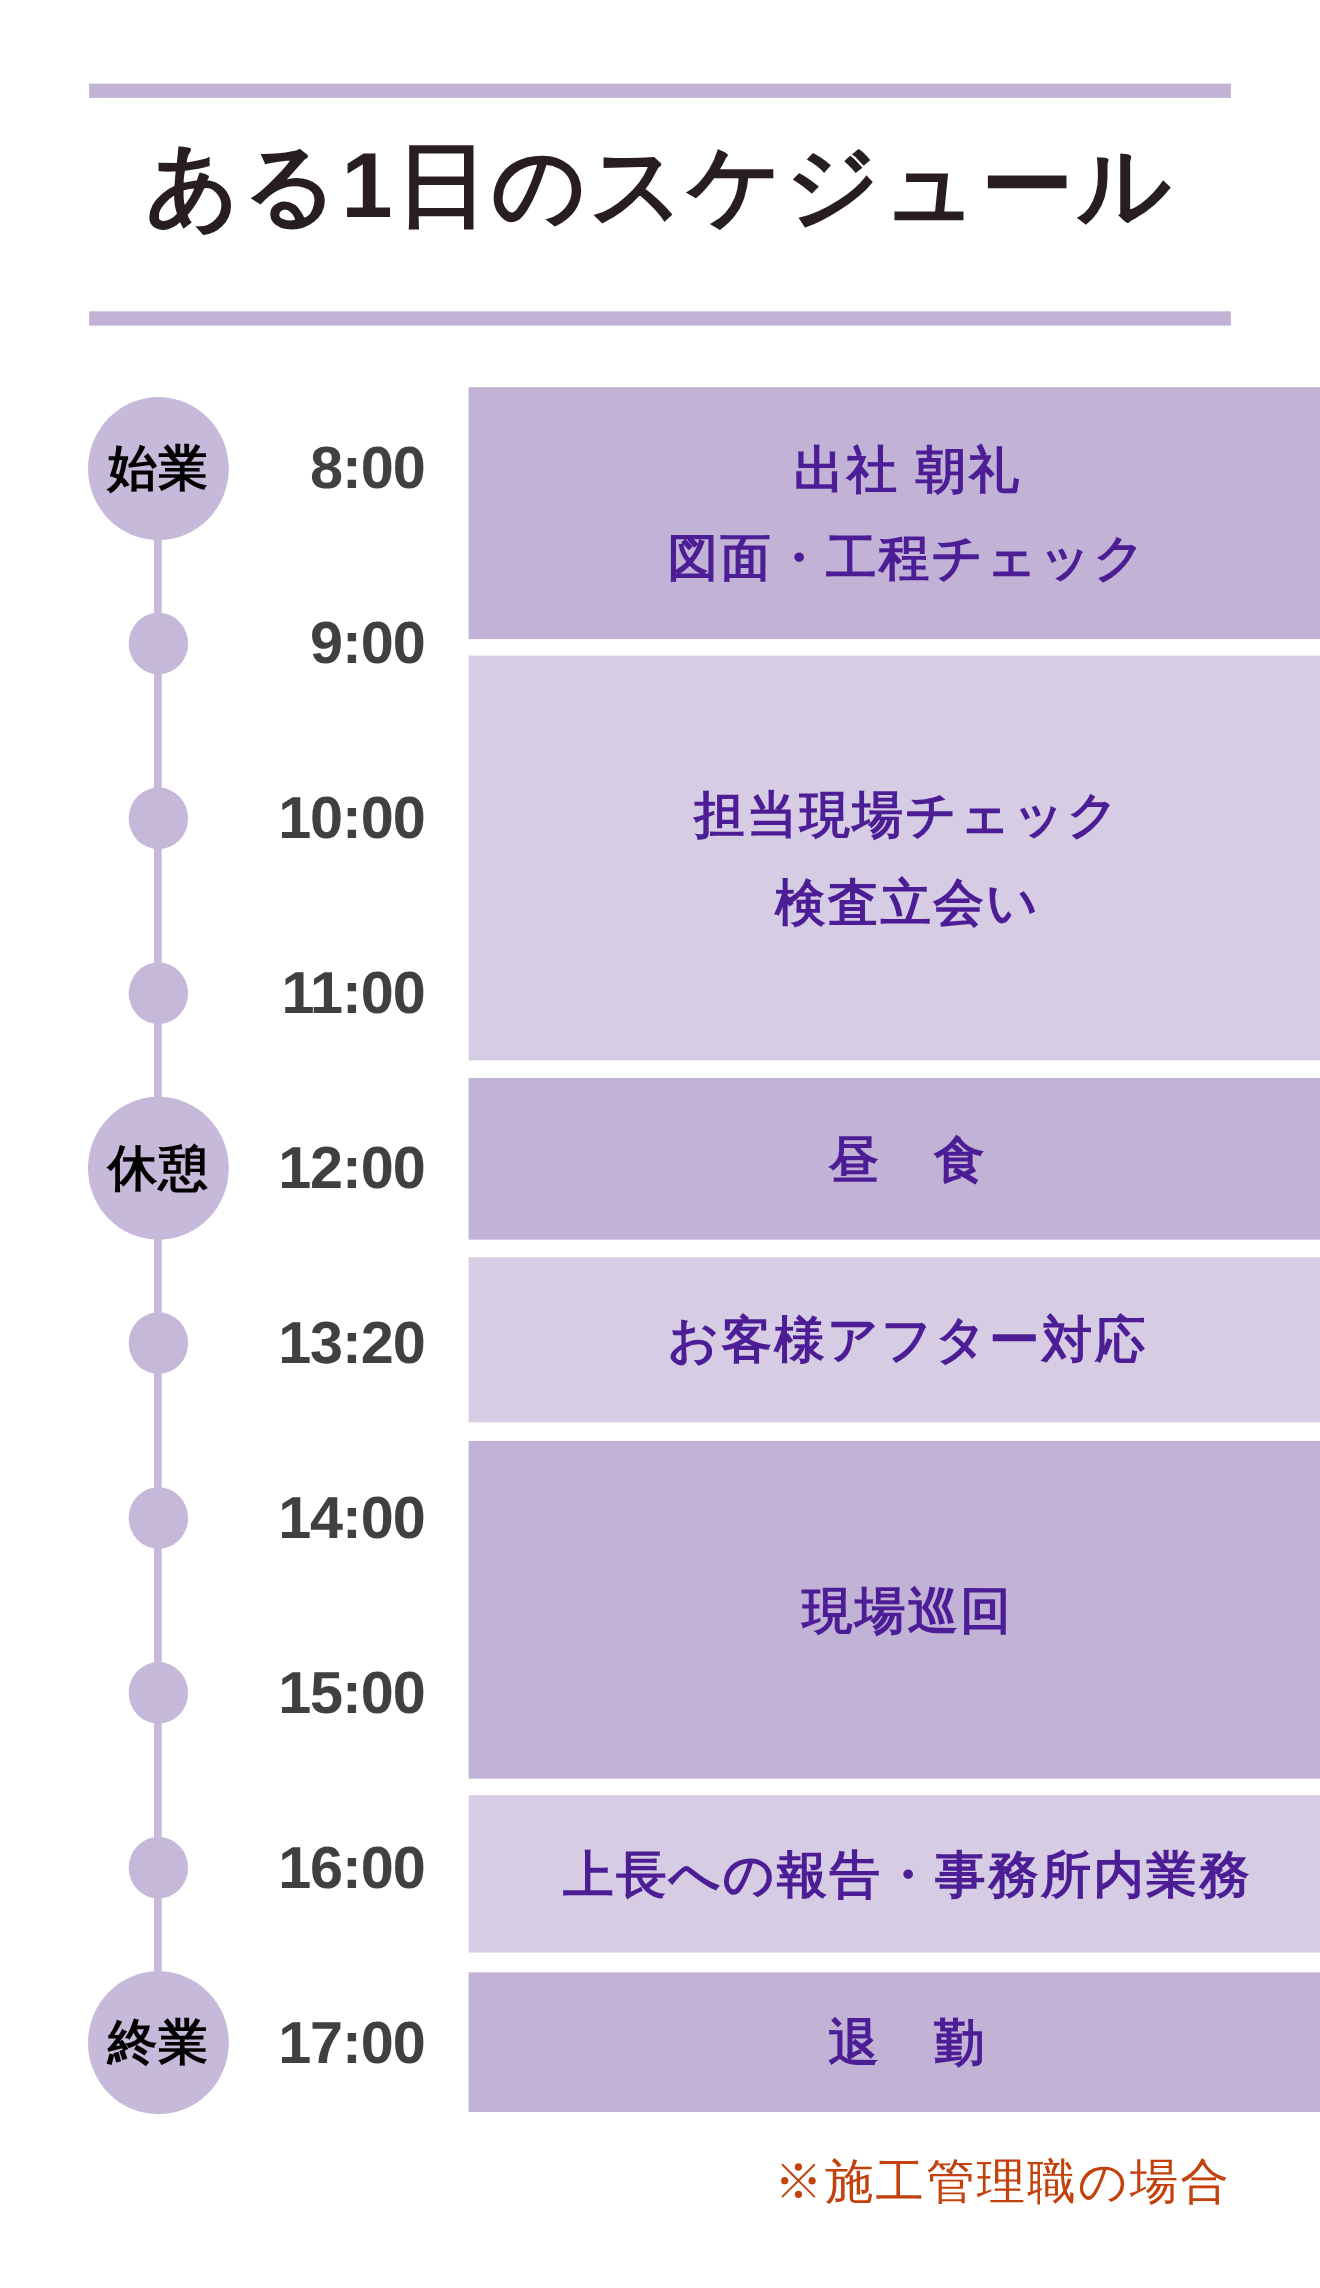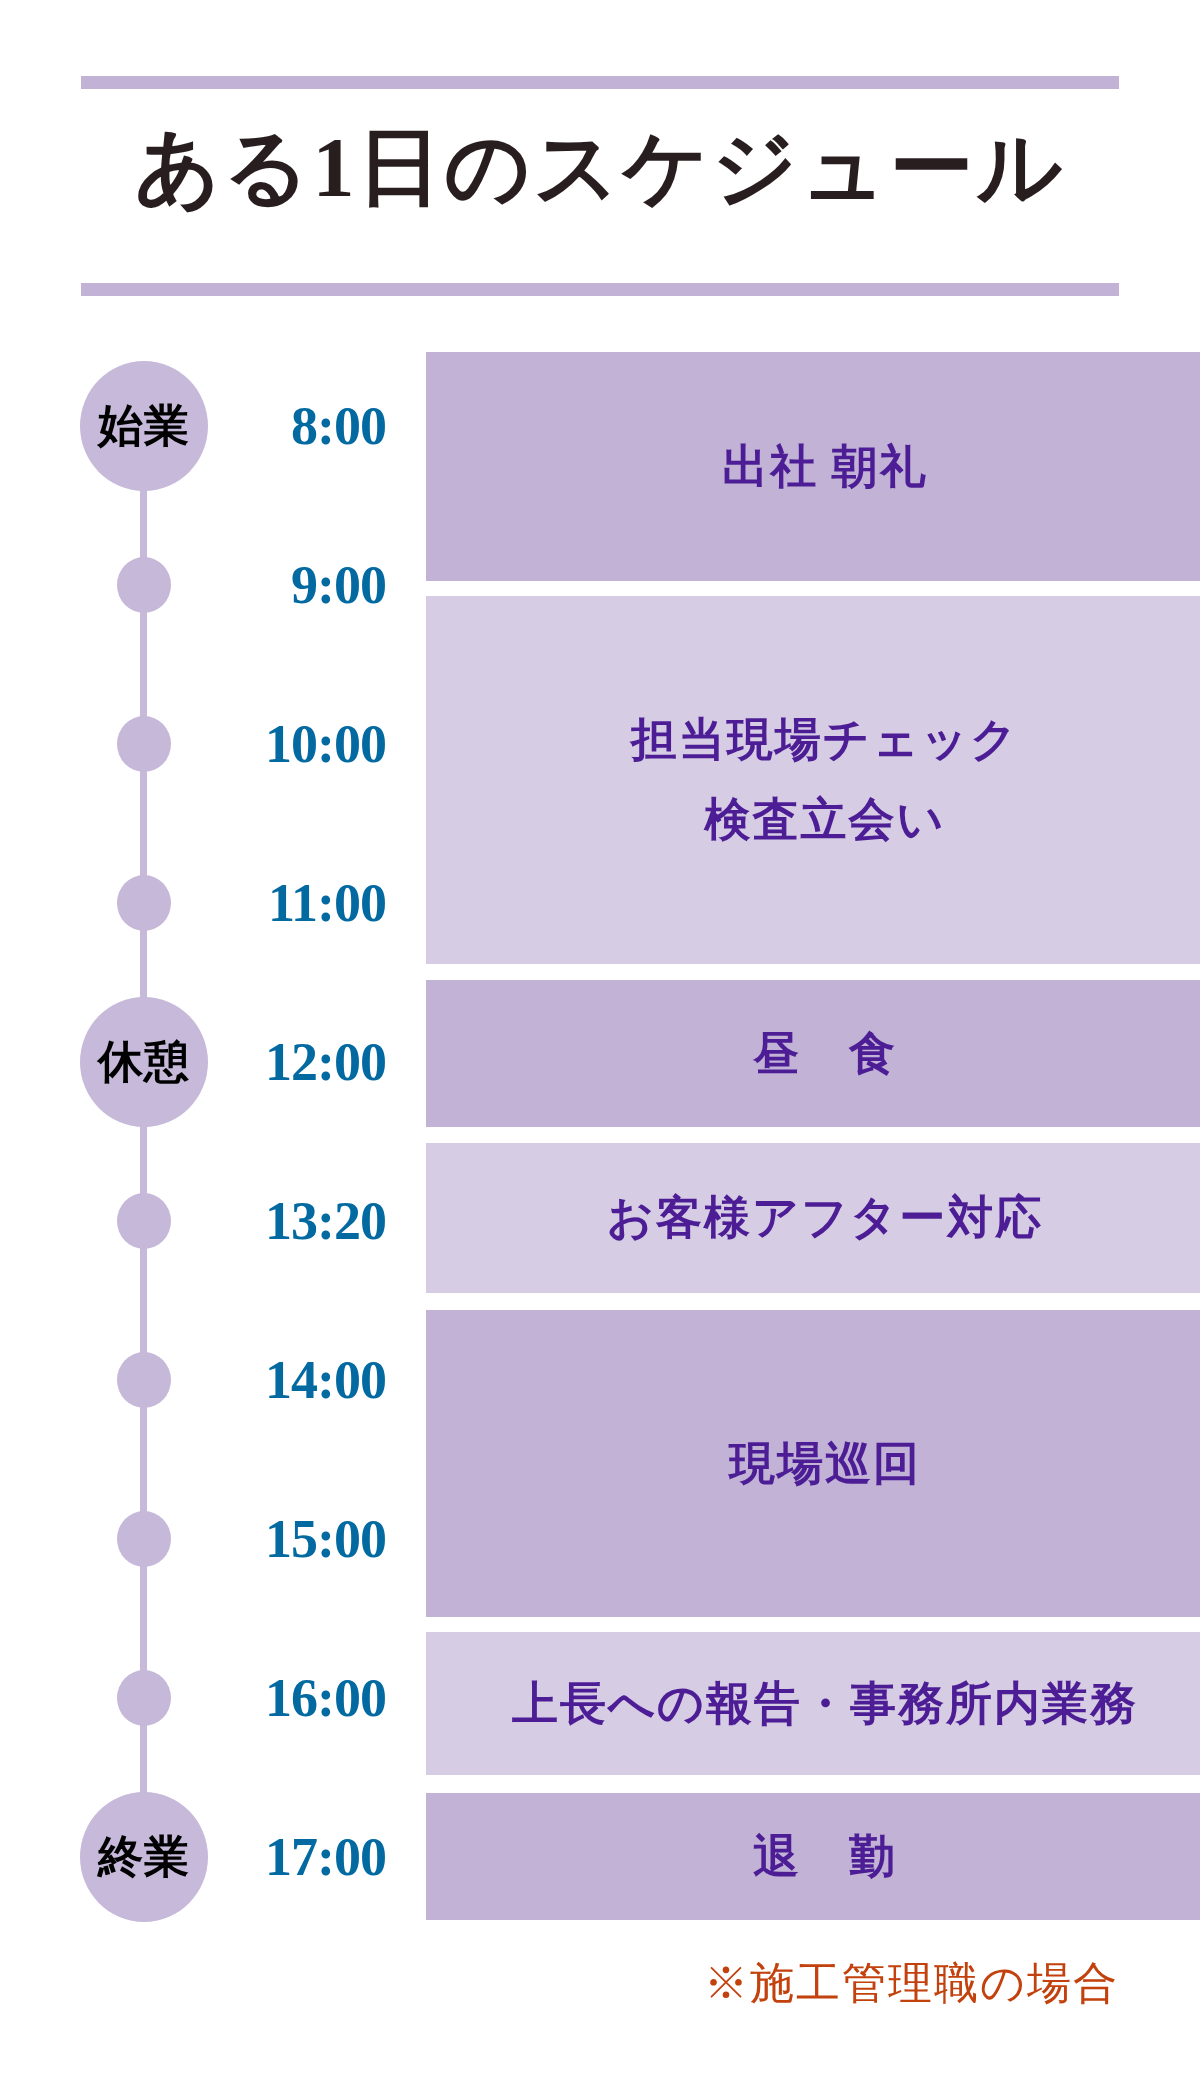--- a/index.html
+++ b/index.html
@@ -1,35 +1,35 @@
 <!DOCTYPE html>
 <html><head>
 <meta charset="utf-8">
 <style>
   html,body{margin:0;padding:0;background:#ffffff;}
   .canvas{
     position:relative;width:1200px;height:2080px;background:#ffffff;
-    overflow:hidden;font-family:Liberation Serif, serif;
+    overflow:hidden;font-family:Liberation Sans, sans-serif;
   }
   .rule{position:absolute;left:81px;width:1038px;height:13px;background:#c1b2d6;}
   .title{
     position:absolute;left:81px;top:122px;width:1038px;margin:0;
     text-align:center;font-size:84px;font-weight:800;color:#281e20;
     letter-spacing:3px;line-height:1.1;white-space:nowrap;
   }
   .vline{position:absolute;left:140px;top:426px;width:7px;height:1431px;background:#c7b9da;}
   .major{
     position:absolute;left:80px;width:128px;height:130px;border-radius:50%;
     background:#c7b9da;display:flex;align-items:center;justify-content:center;
     font-size:45px;font-weight:700;color:#000000;letter-spacing:1px;white-space:nowrap;
   }
   .dot{position:absolute;left:117px;width:54px;height:56px;border-radius:50%;background:#c6b8d8;}
   .time{
     position:absolute;left:166px;width:220px;text-align:right;
-    font-size:54px;font-weight:700;color:#0369a1;line-height:64px;
+    font-size:54px;font-weight:700;color:#404040;line-height:64px;
     letter-spacing:-1px;white-space:nowrap;
   }
   .block{
     position:absolute;left:426px;width:798px;
     display:flex;flex-direction:column;align-items:center;justify-content:center;
     font-size:46px;font-weight:700;color:#4c1d95;line-height:80px;
     letter-spacing:2px;text-align:center;white-space:nowrap;
   }
   .block.medium{background:#c1b2d6;}
   .block.light{background:#d6cce3;}
@@ -73,20 +73,21 @@
   <div class="dot" style="top:557px"></div>
   <div class="dot" style="top:716px"></div>
   <div class="dot" style="top:875px"></div>
   <div class="dot" style="top:1193px"></div>
   <div class="dot" style="top:1352px"></div>
   <div class="dot" style="top:1511px"></div>
   <div class="dot" style="top:1670px"></div>
 
   <div class="block medium" style="top:352px;height:229px">
     <div>出社 朝礼</div>
+    <div>図面・工程チェック</div>
   </div>
   <div class="block light" style="top:596px;height:368px">
     <div>担当現場チェック</div>
     <div>検査立会い</div>
   </div>
   <div class="block medium" style="top:980px;height:147px">
     <div>昼　食</div>
   </div>
   <div class="block light" style="top:1143px;height:150px">
     <div>お客様アフター対応</div>

